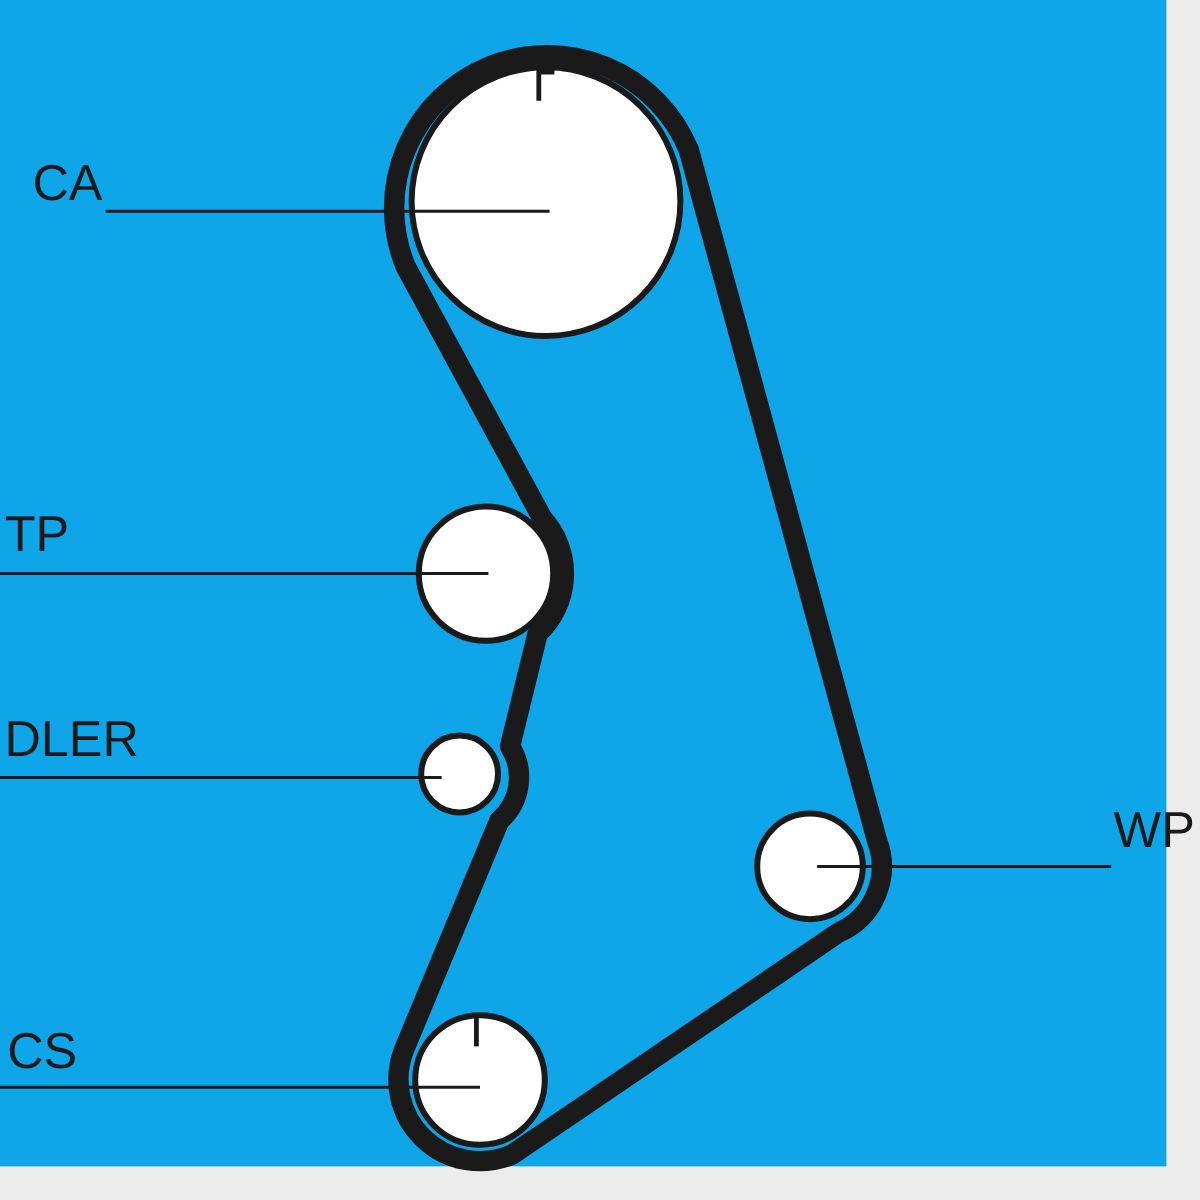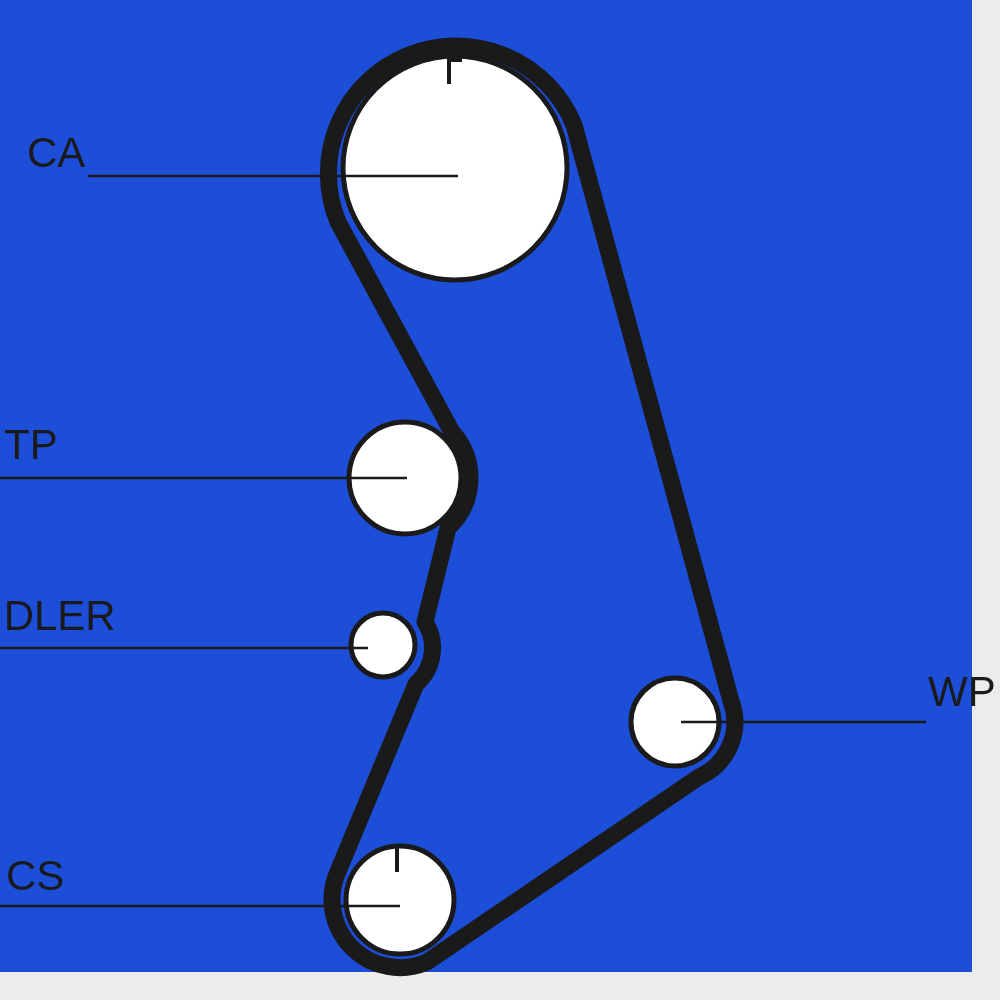--- a/index.html
+++ b/index.html
@@ -4,21 +4,21 @@
 <style>
   html, body {
     margin: 0;
     padding: 0;
     background: #ffffff;
   }
   .stage {
     position: relative;
     width: 1000px;
     height: 1000px;
-    background: #1d4ed8;
+    background: #0ea5e9;
     overflow: hidden;
   }
   svg { display: block; }
   .margin-strip { fill: #ececec; }
   .pulley { fill: #ffffff; stroke: #1a1a1a; stroke-width: 5; }
   .belt { fill: none; stroke: #1a1a1a; stroke-width: 17; stroke-linejoin: round; }
   .leader { stroke: #1a1a1a; stroke-width: 2.5; }
   .tick { stroke: #1a1a1a; stroke-width: 4; fill: none; stroke-linecap: butt; }
   .label {
     font-family: "Liberation Sans", sans-serif;

